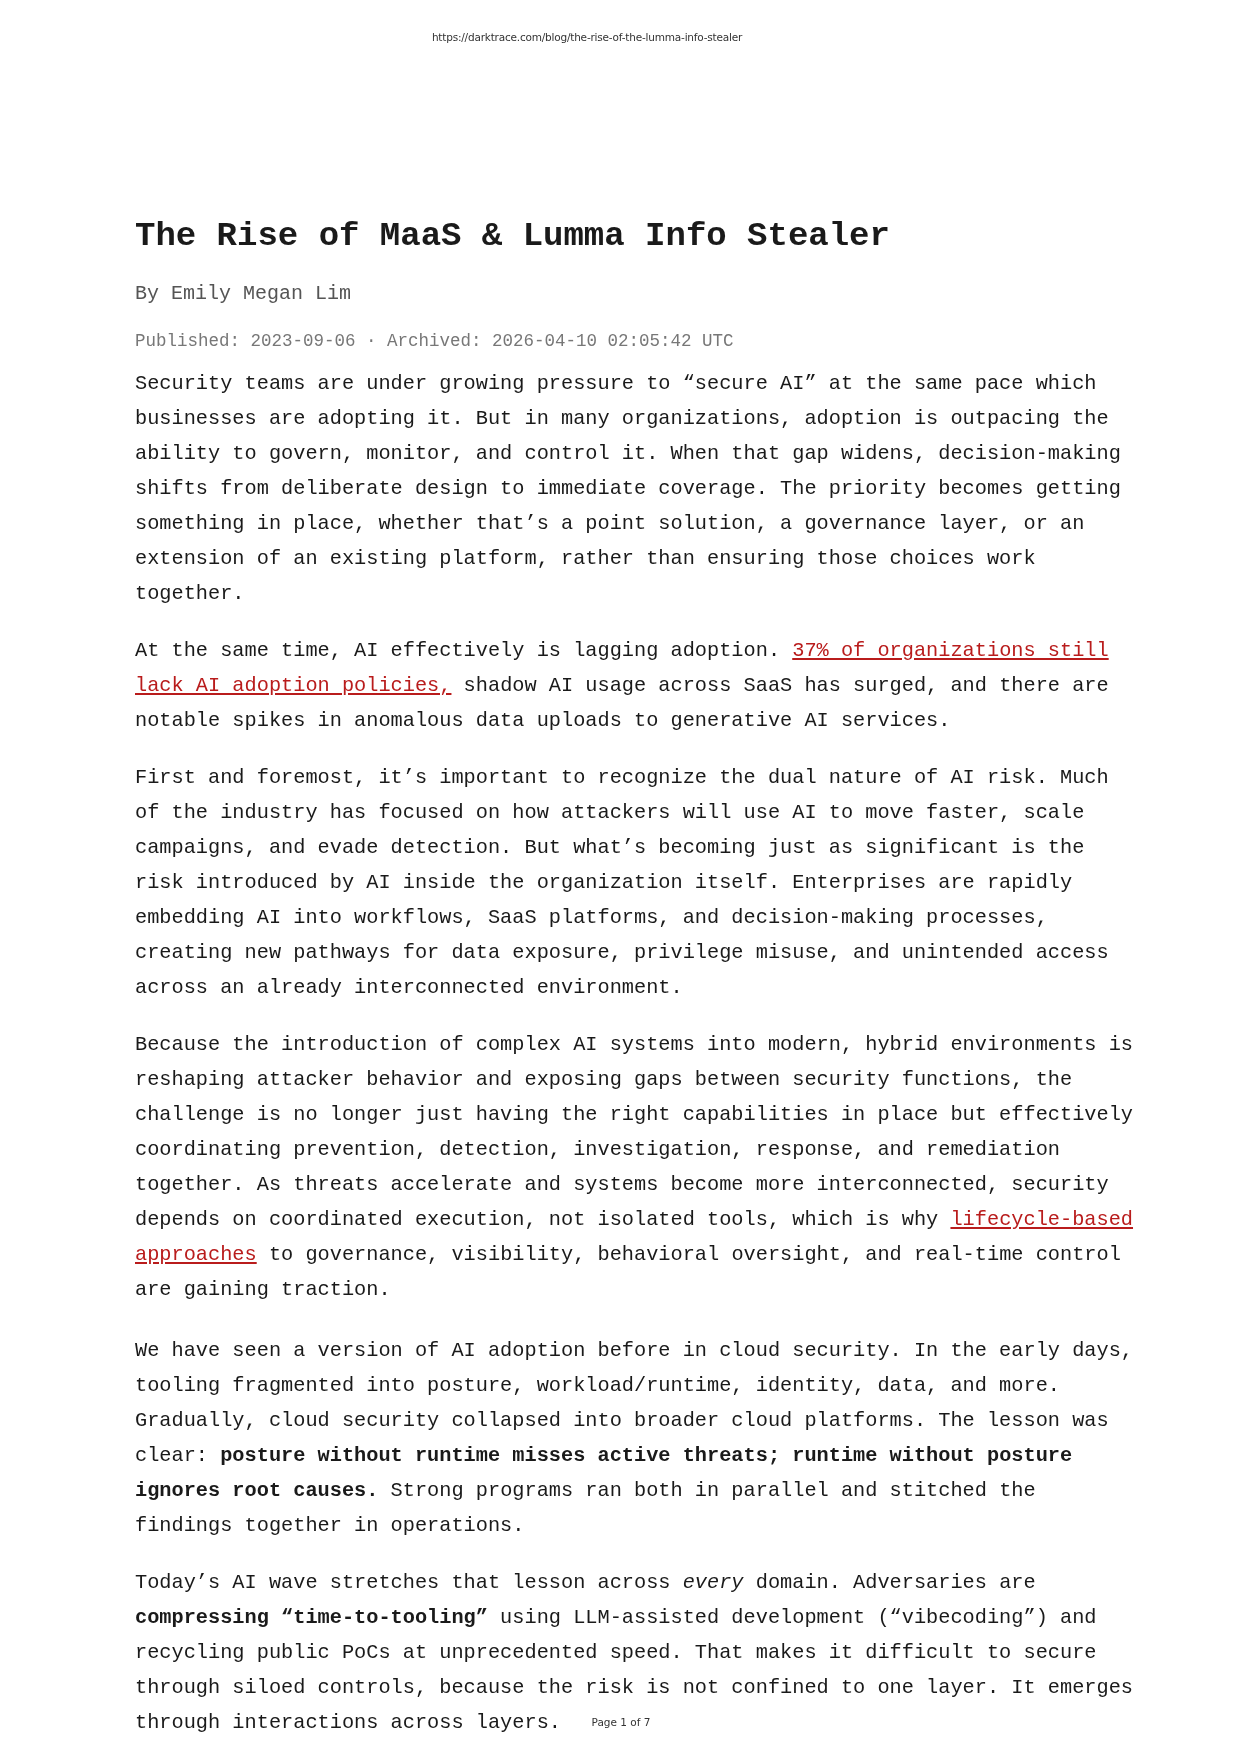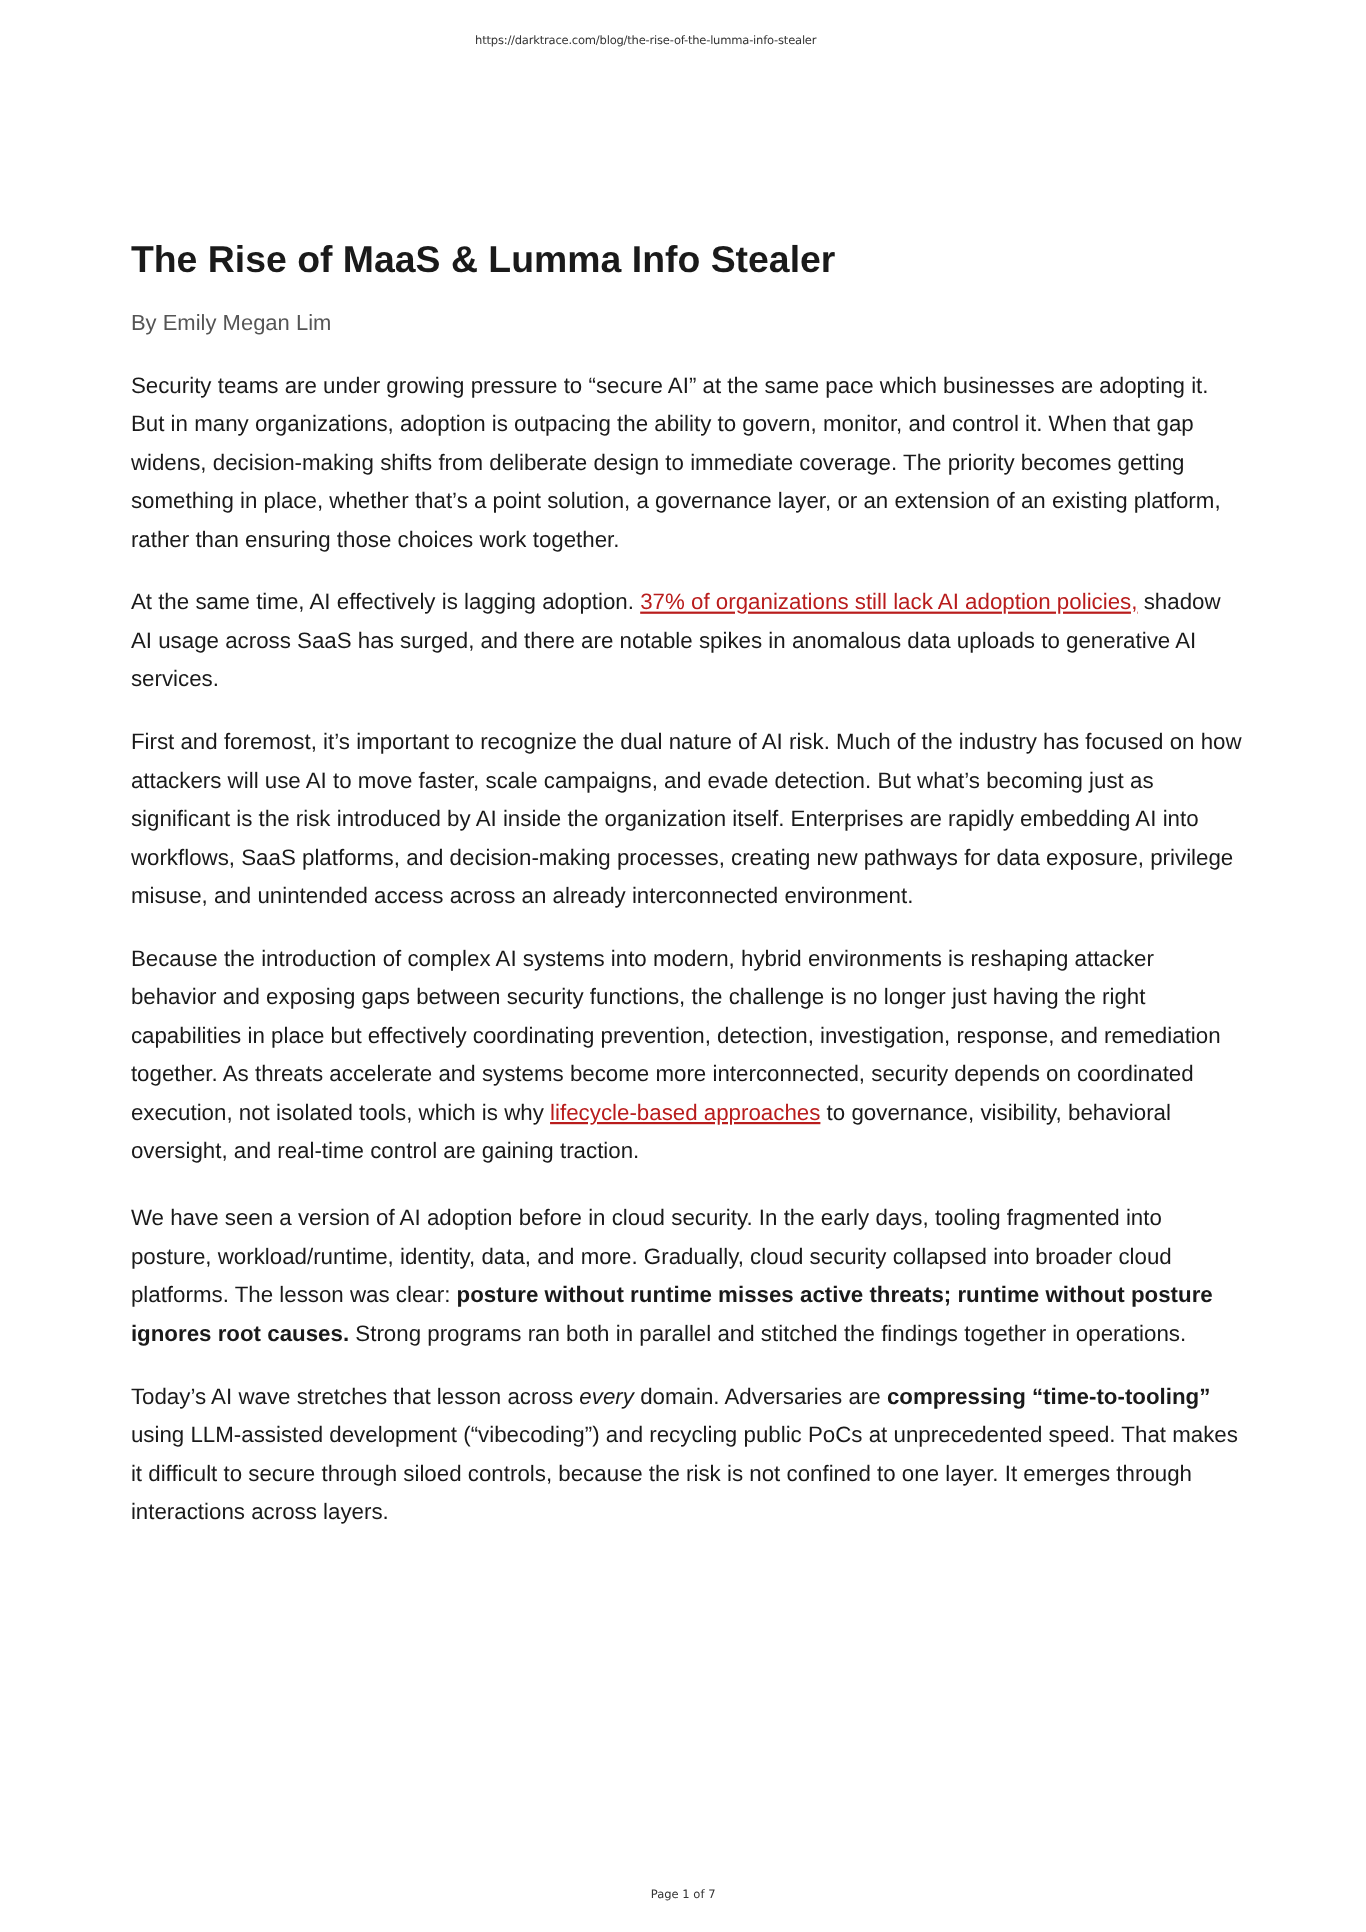--- a/index.html
+++ b/index.html
@@ -6,43 +6,44 @@
   body { width: 1242px; height: 1756px; position: relative; overflow: hidden; }
   .url-header {
     position: absolute; top: 31px; left: 0; width: 1174px; text-align: center;
     font-family: "DejaVu Sans", sans-serif; font-size: 10.5px; color: #333333; letter-spacing: -0.2px;
   }
   .page-footer {
     position: absolute; top: 1716px; left: 0; width: 1242px; text-align: center;
     font-family: "DejaVu Sans", sans-serif; font-size: 10.5px; color: #333333;
   }
   .content {
-    position: absolute; top: 214px; left: 119px; width: 1010px;
-    font-family: Liberation Sans, sans-serif; color: #1a1a1a;
+    position: absolute; top: 214px; left: 135px; width: 1010px;
+    font-family: Liberation Mono, monospace; color: #1a1a1a;
   }
   h1 { font-size: 34px; font-weight: bold; margin: 0; line-height: 44px; color: #1a1a1a; }
   .byline { font-size: 20px; color: #555555; margin-top: 22px; line-height: 28px; }
   .meta { font-size: 17.5px; color: #777777; margin-top: 20px; line-height: 26px; }
   h2 { font-size: 27.5px; font-weight: bold; margin: 0; line-height: 36px; color: #1a1a1a; }
   .h2a { margin-top: 20px; }
   .h2b { margin-top: 22px; }
   p { font-size: 20.3px; line-height: 35px; margin: 0; color: #1a1a1a; }
-  .p-first { margin-top: 26px; }
+  .p-first { margin-top: 12px; }
   .p-next { margin-top: 22px; }
   .p-after-h2 { margin-top: 26px; }
   a { color: #b91c1c; text-decoration: underline; }
 </style>
 </head>
 <body>
 
 <div class="url-header">https://darktrace.com/blog/the-rise-of-the-lumma-info-stealer</div>
 
 <div class="content">
   <h1>The Rise of MaaS &amp; Lumma Info Stealer</h1>
   <div class="byline">By Emily Megan Lim</div>
+  <div class="meta">Published: 2023-09-06 · Archived: 2026-04-10 02:05:42 UTC</div>
 
   <section>
     <p class="p-first">Security teams are under growing pressure to “secure AI” at the same pace which businesses are adopting it. But in many organizations, adoption is outpacing the ability to govern, monitor, and control it. When that gap widens, decision-making shifts from deliberate design to immediate coverage. The priority becomes getting something in place, whether that’s a point solution, a governance layer, or an extension of an existing platform, rather than ensuring those choices work together.</p>
     <p class="p-next"><span>At the same time, AI effectively is lagging adoption. </span><a href="#">37% of organizations still lack AI adoption policies,</a><span> shadow AI usage across SaaS has surged, and there are notable spikes in anomalous data uploads to generative AI services.</span></p>
     <p class="p-next">First and foremost, it’s important to recognize the dual nature of AI risk. Much of the industry has focused on how attackers will use AI to move faster, scale campaigns, and evade detection. But what’s becoming just as significant is the risk introduced by AI inside the organization itself. Enterprises are rapidly embedding AI into workflows, SaaS platforms, and decision-making processes, creating new pathways for data exposure, privilege misuse, and unintended access across an already interconnected environment.</p>
     <p class="p-next"><span>Because the introduction of complex AI systems into modern, hybrid environments is reshaping attacker behavior and exposing gaps between security functions, the challenge is no longer just having the right capabilities in place but effectively coordinating prevention, detection, investigation, response, and remediation together. As threats accelerate and systems become more interconnected, security depends on coordinated execution, not isolated tools, which is why </span><a href="#">lifecycle-based approaches</a><span> to governance, visibility, behavioral oversight, and real-time control are gaining traction.</span></p>
   </section>
 
   <section>
     <p class="p-after-h2"><span>We have seen a version of AI adoption before in cloud security. In the early days, tooling fragmented into posture, workload/runtime, identity, data, and more. Gradually, cloud security collapsed into broader cloud platforms. The lesson was clear: </span><strong>posture without runtime misses active threats; runtime without posture ignores root causes.</strong><span> Strong programs ran both in parallel and stitched the findings together in operations.</span></p>

